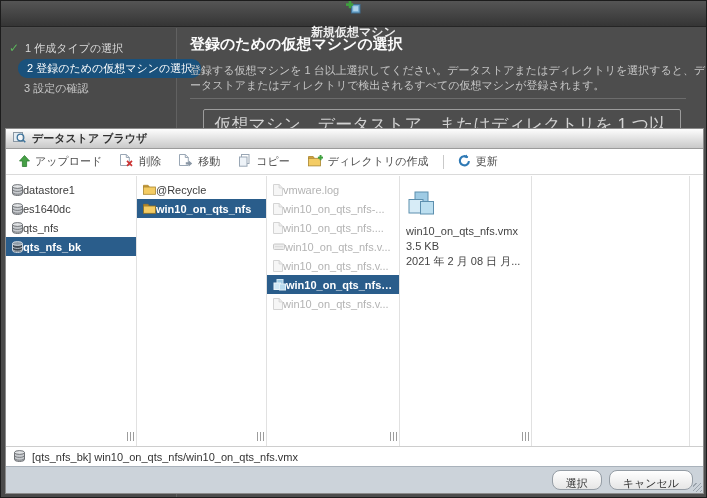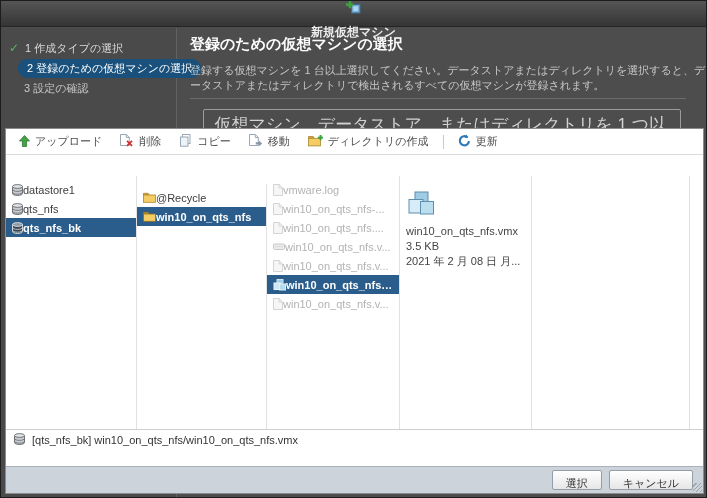--- a/index.html
+++ b/index.html
@@ -38,43 +38,43 @@
   .b-header { height: 20px; background: linear-gradient(#fdfdfd, #c9c9c9);
     border-bottom: 1px solid #9b9b9b; display: flex; align-items: center; gap: 6px;
     padding: 0 7px; font-size: 11px; font-weight: bold; color: #333; }
   .b-toolbar { height: 26px; border-bottom: 1px solid #dadada; display: flex;
     align-items: center; padding: 0 4px; font-size: 11px; color: #4a4a4a; }
   .tool { display: flex; align-items: center; gap: 5px; padding: 11px 9px; height: 100%; cursor: pointer; white-space: nowrap; }
   .tb-sep { width: 1px; height: 14px; background: #c9c9c9; margin: 0 5px; }
 
   .b-columns { position: absolute; top: 47px; bottom: 47px; left: 0; right: 0; display: flex; }
   .col { position: relative; border-right: 1px solid #e1e1e1; padding-top: 4px; overflow: hidden; }
-  .col.c1 { width: 131px; } .col.c2 { width: 130px; margin-top: 8px; } .col.c3 { width: 133px; }
+  .col.c1 { width: 131px; } .col.c2 { width: 130px; } .col.c3 { width: 133px; }
   .col.c4 { width: 132px; } .col.c5 { width: 158px; } .col.c6 { flex: 1; border-right: none; }
   .row { height: 19px; display: flex; align-items: center; padding: 0 6px;
     font-size: 11px; color: #3c3c3c; white-space: nowrap; cursor: pointer; }
   .row .lbl { overflow: hidden; text-overflow: ellipsis; }
   .row.selected { background: #2a5d8b; color: #fff; font-weight: bold; }
   .row.muted { color: #b3b3b3; }
   .row svg { flex: 0 0 auto; }
   .grip { position: absolute; bottom: 5px; right: 2px; display: flex; gap: 2px; cursor: col-resize; }
   .grip i { width: 1px; height: 9px; background: #9d9d9d; }
 
   .detail { padding: 11px 6px 0; font-size: 11px; color: #444; line-height: 15px; }
   .detail .dicon { margin-bottom: 3px; }
 
-  .b-pathbar { position: absolute; bottom: 44px; left: 0; right: 0; height: 20px;
+  .b-pathbar { position: absolute; bottom: 27px; left: 0; right: 0; height: 20px;
     background: #fff; border-top: 1px solid #cecece; display: flex; align-items: center;
     gap: 7px; padding: 0 8px; font-size: 11px; color: #333; }
   .b-footer { position: absolute; bottom: 0; left: 0; right: 0; height: 27px;
     background: #ccd3da; border-top: 1px solid #a9b2bb; display: flex; align-items: center;
     justify-content: flex-end; gap: 7px; padding: 0 10px; }
   .btn { height: 20px; min-width: 46px; padding: 5px 13px; font-size: 11px; color: #333;
     background: linear-gradient(#ffffff, #e6e6e6); border: 1px solid #959da5;
-    border-radius: 2px; cursor: pointer; font-family: inherit; }
+    border-radius: 8px; cursor: pointer; font-family: inherit; }
   .corner-grip { position: absolute; right: 1px; bottom: 1px; width: 9px; height: 9px;
     background: repeating-linear-gradient(135deg, transparent 0 2px, #9aa3ac 2px 3px); cursor: nwse-resize; }
 </style>
 </head>
 <body>
 
 <div id="stage">
 
   <div class="titlebar">
     <span>
@@ -103,20 +103,30 @@
 
   <div class="content">
     <div class="heading">登録のための仮想マシンの選択</div>
     <div class="desc">登録する仮想マシンを 1 台以上選択してください。データストアまたはディレクトリを選択すると、データストアまたはディレクトリで検出されるすべての仮想マシンが登録されます。</div>
     <div class="rule"></div>
     <div class="alert">仮想マシン、データストア、またはディレクトリを 1 つ以上選択してください</div>
   </div>
 
   <div class="browser">
 
+    <div class="b-header">
+      <span>
+        <svg width="13" height="13" viewBox="0 0 13 13">
+          <rect x="0.5" y="1.5" width="9" height="9" fill="#e4ecf2" stroke="#8a97a3"></rect>
+          <circle cx="7.5" cy="6.5" r="3.3" fill="#ffffff" fill-opacity="0.55" stroke="#40759c" stroke-width="1.3"></circle>
+          <line x1="10" y1="9" x2="12.3" y2="11.3" stroke="#40759c" stroke-width="1.6"></line>
+        </svg>
+      </span>
+      <span>データストア ブラウザ</span>
+    </div>
 
     <div class="b-toolbar">
       <div class="tool">
         <span>
           <svg width="11" height="12" viewBox="0 0 11 12">
               <path d="M5.5 0.5 L10.5 6 H7.6 V11.5 H3.4 V6 H0.5 Z" fill="#46a046" stroke="#2f7d32" stroke-width="0.8"></path>
             </svg>
         </span>
         <span>アップロード</span>
       </div>
@@ -125,36 +135,36 @@
           <svg width="14" height="13" viewBox="0 0 14 13">
             <path d="M0.5 0.5 h5.8 l3 3 v8 h-8.8 z" fill="#fff" stroke="#9aa7b5"></path>
             <path d="M6.3 0.5 v3 h3" fill="none" stroke="#9aa7b5"></path>
             <path d="M7 6.8 l5 5 M12 6.8 l-5 5" stroke="#cc3333" stroke-width="1.7"></path>
           </svg>
         </span>
         <span>削除</span>
       </div>
       <div class="tool">
         <span>
-          <svg width="13" height="13" viewBox="0 0 13 13">
-            <rect x="3.5" y="0.5" width="7.5" height="9" fill="#fff" stroke="#9aa7b5"></rect>
-            <rect x="1.5" y="3" width="7.5" height="9.2" fill="#eef3f8" stroke="#9aa7b5"></rect>
-          </svg>
-        </span>
-        <span>コピー</span>
-      </div>
-      <div class="tool">
-        <span>
           <svg width="14" height="13" viewBox="0 0 14 13">
             <path d="M0.5 0.5 h5.8 l3 3 v8 h-8.8 z" fill="#fff" stroke="#9aa7b5"></path>
             <path d="M6.3 0.5 v3 h3" fill="none" stroke="#9aa7b5"></path>
             <path d="M6.8 8.3 h3 v-1.9 l3.4 3 -3.4 3 v-1.9 h-3 z" fill="#8a97a5"></path>
           </svg>
         </span>
         <span>移動</span>
+      </div>
+      <div class="tool">
+        <span>
+          <svg width="13" height="13" viewBox="0 0 13 13">
+            <rect x="3.5" y="0.5" width="7.5" height="9" fill="#fff" stroke="#9aa7b5"></rect>
+            <rect x="1.5" y="3" width="7.5" height="9.2" fill="#eef3f8" stroke="#9aa7b5"></rect>
+          </svg>
+        </span>
+        <span>コピー</span>
       </div>
       <div class="tool">
         <span>
           <svg width="15" height="12" viewBox="0 0 15 12">
             <path d="M0.5 3.3 v-1.8 h4.7 l1.1 1.8 z" fill="#e3aa3f" stroke="#a8852f" stroke-width="0.8"></path>
             <rect x="0.5" y="3.3" width="12" height="7.6" fill="#f4cc64" stroke="#a8852f" stroke-width="0.8"></rect>
             <rect x="11.6" y="0" width="1.9" height="5.2" fill="#3fa03f"></rect>
             <rect x="9.9" y="1.65" width="5.1" height="1.9" fill="#3fa03f"></rect>
           </svg>
         </span>
@@ -175,20 +185,28 @@
     <div class="b-columns">
 
       <div class="col c1">
         <div class="row">
           <svg width="11" height="12" viewBox="0 0 11 12">
               <path d="M0.5 2.5 v7 c0 1.1 2.2 2 5 2 s5 -0.9 5 -2 v-7" fill="#c9ccd0" stroke="#63676b" stroke-width="0.9"></path>
               <ellipse cx="5.5" cy="2.5" rx="5" ry="1.9" fill="#e2e4e6" stroke="#63676b" stroke-width="0.9"></ellipse>
               <path d="M0.5 5.4 c0 1.1 2.2 2 5 2 s5 -0.9 5 -2 M0.5 8.2 c0 1.1 2.2 2 5 2 s5 -0.9 5 -2" fill="none" stroke="#63676b" stroke-width="0.8"></path>
             </svg>
           <span class="lbl">datastore1</span>
+        </div>
+        <div class="row">
+          <svg width="11" height="12" viewBox="0 0 11 12">
+              <path d="M0.5 2.5 v7 c0 1.1 2.2 2 5 2 s5 -0.9 5 -2 v-7" fill="#c9ccd0" stroke="#63676b" stroke-width="0.9"></path>
+              <ellipse cx="5.5" cy="2.5" rx="5" ry="1.9" fill="#e2e4e6" stroke="#63676b" stroke-width="0.9"></ellipse>
+              <path d="M0.5 5.4 c0 1.1 2.2 2 5 2 s5 -0.9 5 -2 M0.5 8.2 c0 1.1 2.2 2 5 2 s5 -0.9 5 -2" fill="none" stroke="#63676b" stroke-width="0.8"></path>
+            </svg>
+          <span class="lbl">es1640dc</span>
         </div>
         <div class="row">
           <svg width="11" height="12" viewBox="0 0 11 12">
               <path d="M0.5 2.5 v7 c0 1.1 2.2 2 5 2 s5 -0.9 5 -2 v-7" fill="#c9ccd0" stroke="#63676b" stroke-width="0.9"></path>
               <ellipse cx="5.5" cy="2.5" rx="5" ry="1.9" fill="#e2e4e6" stroke="#63676b" stroke-width="0.9"></ellipse>
               <path d="M0.5 5.4 c0 1.1 2.2 2 5 2 s5 -0.9 5 -2 M0.5 8.2 c0 1.1 2.2 2 5 2 s5 -0.9 5 -2" fill="none" stroke="#63676b" stroke-width="0.8"></path>
             </svg>
           <span class="lbl">qts_nfs</span>
         </div>
         <div class="row selected">

